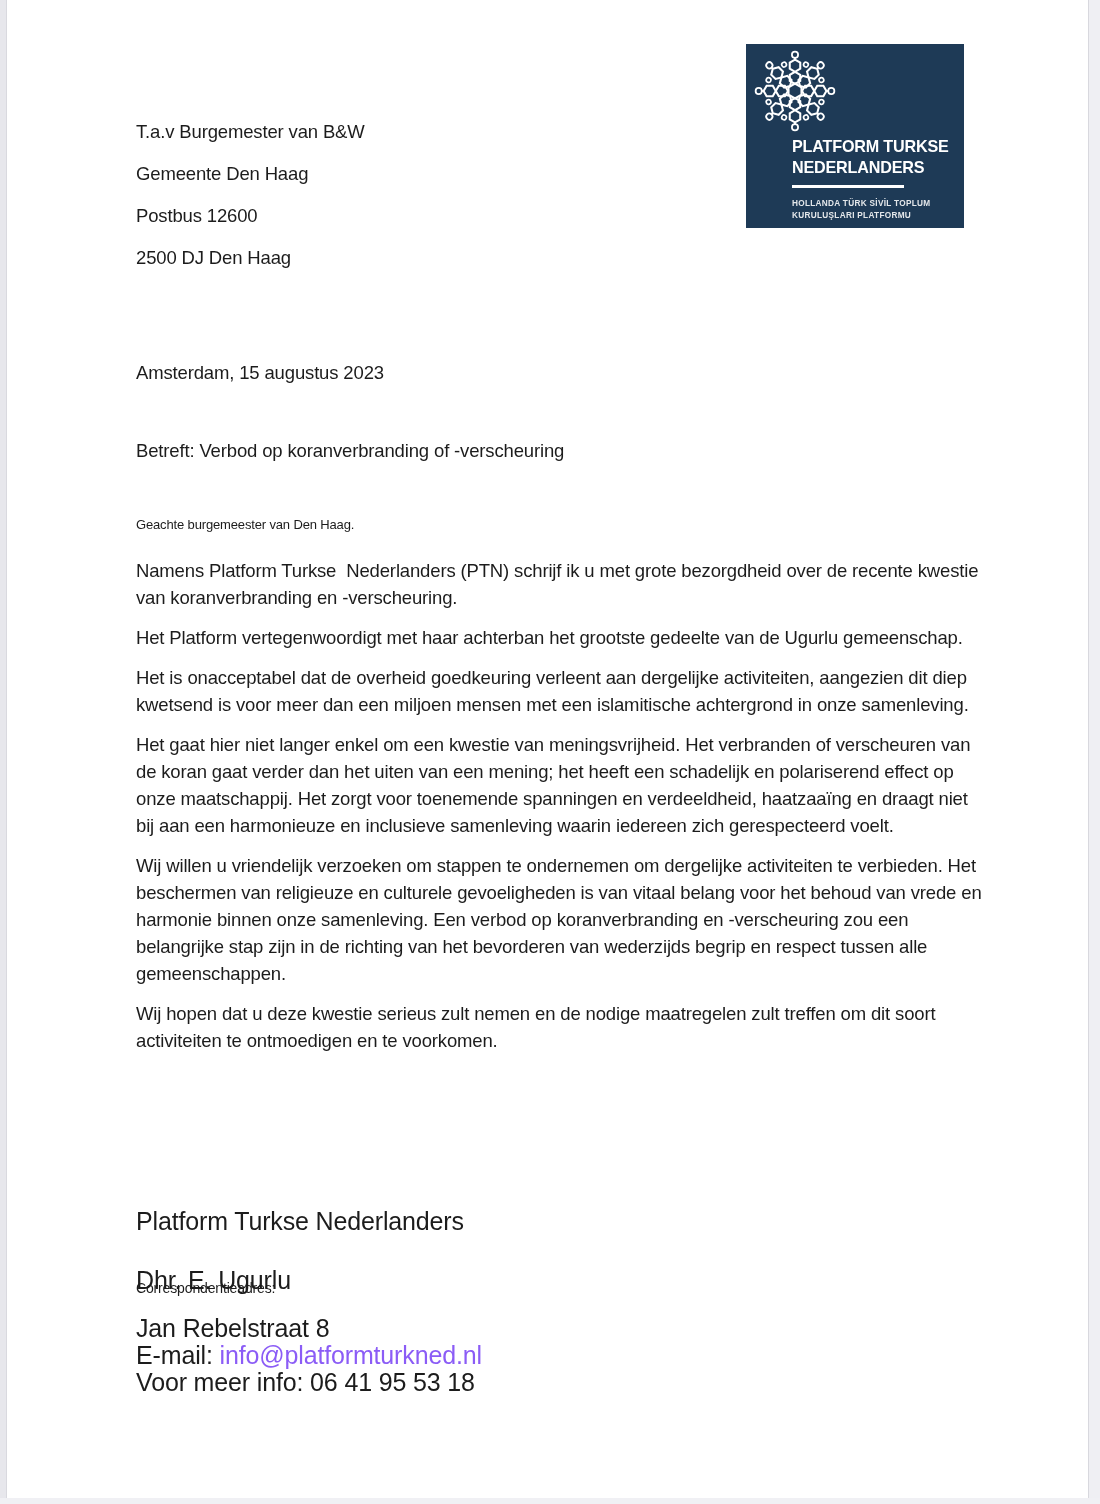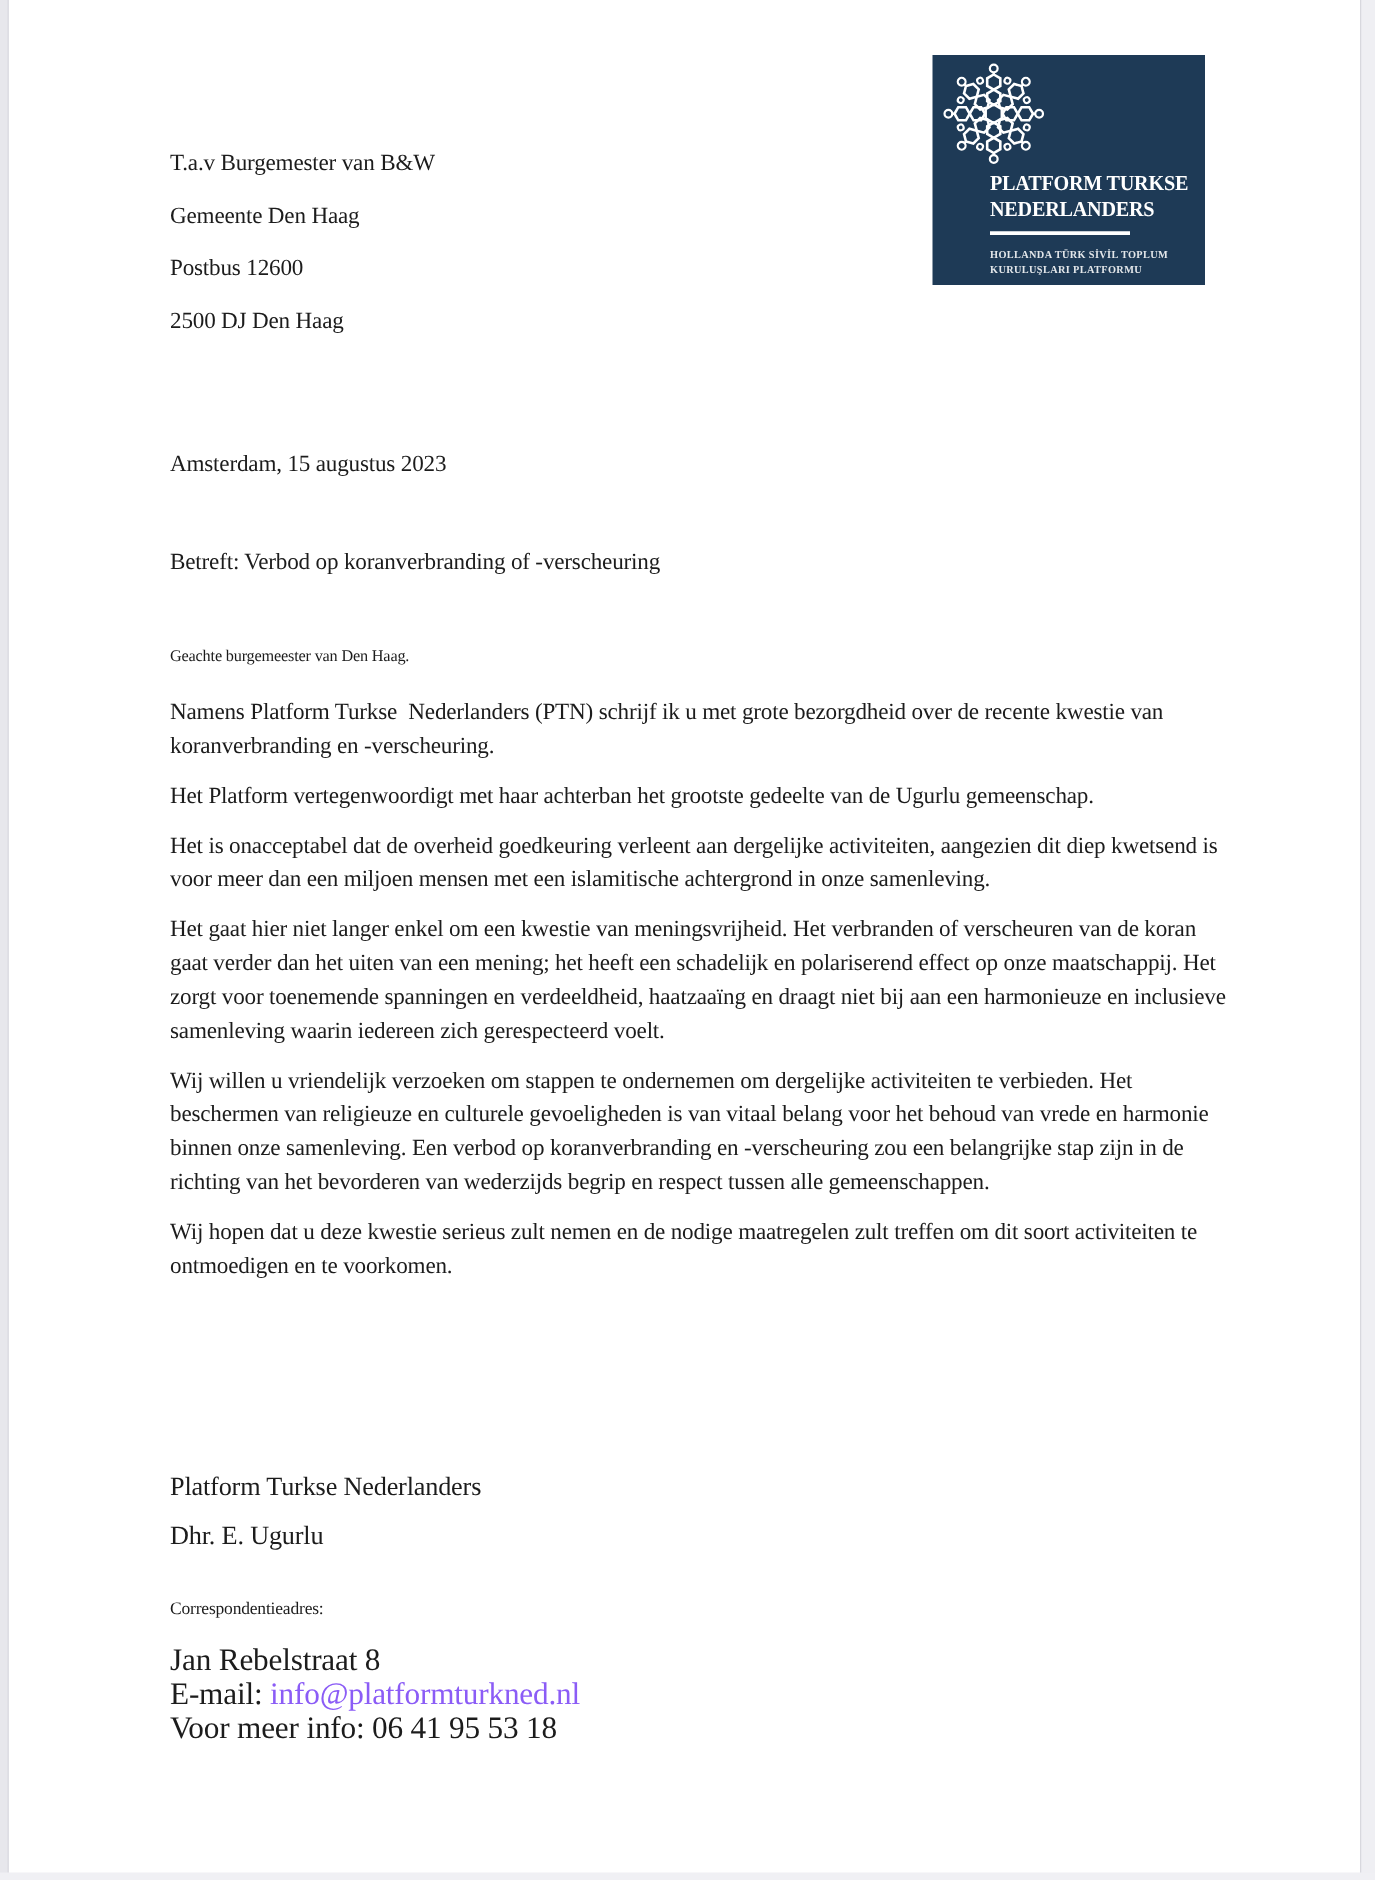--- a/index.html
+++ b/index.html
@@ -2,21 +2,21 @@
 <html><head>
 <meta charset="utf-8">
 <style>
   * { margin: 0; padding: 0; box-sizing: border-box; }
   html, body { background: #ffffff; }
   .page {
     position: relative;
     width: 1100px;
     height: 1504px;
     background: #ffffff;
-    font-family: Liberation Serif, serif;
+    font-family: Liberation Sans, sans-serif;
     color: #1c1c1c;
     overflow: hidden;
   }
   .edge-left {
     position: absolute; left: 0; top: 0; width: 7px; height: 1504px;
     background: #e7e7ec; border-right: 1px solid #d9d9df;
   }
   .edge-right {
     position: absolute; left: 1088px; top: 0; width: 12px; height: 1504px;
     background: #efeff3; border-left: 1px solid #d8d8de;
@@ -54,21 +54,21 @@
   .subject    { position: absolute; left: 136px; top: 440px; font-size: 18.5px; letter-spacing: -0.15px; }
   .salutation { position: absolute; left: 136px; top: 517px; font-size: 13px; letter-spacing: -0.15px; }
 
   .body-block { position: absolute; left: 136px; top: 557px; width: 848px; }
   .para {
     font-size: 18.5px; line-height: 27px; margin-bottom: 13px;
     letter-spacing: -0.15px; white-space: pre-wrap;
   }
 
   .signature { position: absolute; left: 136px; top: 1176px; }
-  .signature p { font-size: 21px; line-height: 27px; margin-bottom: 12px; letter-spacing: -0.15px; }
+  .signature p { font-size: 25px; line-height: 27px; margin-bottom: 12px; letter-spacing: -0.15px; margin-top: 32px; }
 
   .corr-label { position: absolute; left: 136px; top: 1280px; font-size: 14px; letter-spacing: -0.15px; text-align: right; }
 
   .contact { position: absolute; left: 136px; top: 1315px; }
   .contact p { font-size: 25px; line-height: 27px; letter-spacing: -0.15px; white-space: pre-wrap; }
   .email-link { color: #8b5cf6; text-decoration: none; cursor: pointer; }
 </style>
 </head>
 <body>
 

